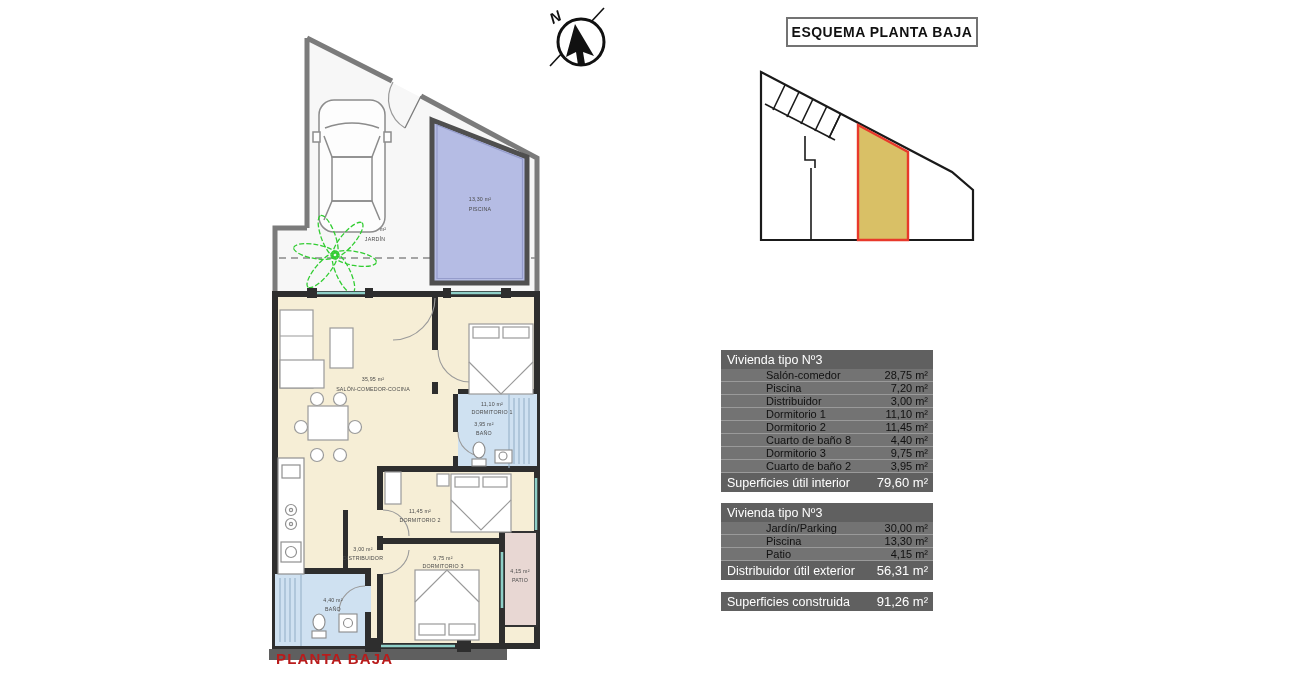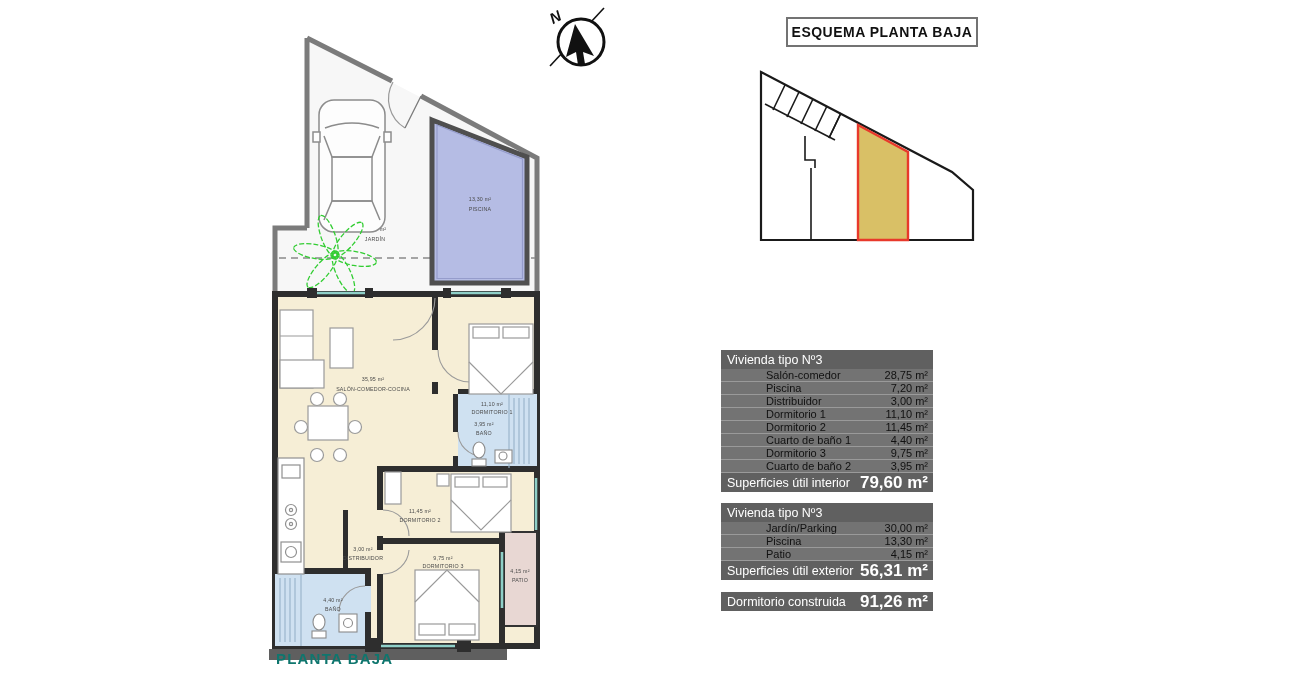--- a/index.html
+++ b/index.html
@@ -7,25 +7,25 @@
           font-family:"Liberation Sans",sans-serif;}
   .abs{position:absolute;}
   
   .schema-title{left:786px;top:17px;width:188px;height:26px;border:2px solid #737373;
     display:flex;align-items:center;justify-content:center;font-weight:bold;font-size:14px;
     letter-spacing:.5px;color:#111;}
   
   .panel{left:721px;width:212px;background:#737373;text-align:right;}
   .bar{background:#606060;color:#fff;height:19px;display:flex;align-items:center;
        justify-content:space-between;padding:0 5px 0 6px;font-size:12.5px;box-sizing:border-box;}
-  .bar .bv{font-size:17px;font-weight:bold;}
+  .bar .bv{font-size:13px;}
   .trow{display:flex;justify-content:space-between;align-items:center;height:13px;
         border-bottom:1px solid #9a9a9a;padding:0 5px 0 45px;font-size:11px;color:#111;
         box-sizing:border-box;}
-  .caption{left:276px;top:650px;font-size:15px;font-weight:bold;letter-spacing:1.2px;color:#0f766e;}
+  .caption{left:276px;top:650px;font-size:15px;font-weight:bold;letter-spacing:1.2px;color:#b91c1c;}
   svg text{font-family:"Liberation Sans",sans-serif;}
   .roomtxt{font-size:5.3px;fill:#4a4a4a;letter-spacing:.2px;}
 </style>
 </head>
 <body>
 
 <div id="canvas">
 
   <svg class="abs" style="left:540px;top:2px" width="78" height="72" viewBox="0 0 78 72">
     <line x1="10" y1="64" x2="64" y2="6" stroke="#111" stroke-width="1.6"></line>
@@ -259,21 +259,21 @@
       </div>
     <div class="trow">
         <span>Dormitorio 1</span>
         <span>11,10 m²</span>
       </div>
     <div class="trow">
         <span>Dormitorio 2</span>
         <span>11,45 m²</span>
       </div>
     <div class="trow">
-        <span>Cuarto de baño 1</span>
+        <span>Cuarto de baño 8</span>
         <span>4,40 m²</span>
       </div>
     <div class="trow">
         <span>Dormitorio 3</span>
         <span>9,75 m²</span>
       </div>
     <div class="trow">
         <span>Cuarto de baño 2</span>
         <span>3,95 m²</span>
       </div>
@@ -293,25 +293,25 @@
       </div>
     <div class="trow">
         <span>Piscina</span>
         <span>13,30 m²</span>
       </div>
     <div class="trow">
         <span>Patio</span>
         <span>4,15 m²</span>
       </div>
     <div class="bar">
-      <span>Superficies útil exterior</span>
+      <span>Distribuidor útil exterior</span>
       <span class="bv">56,31 m²</span>
     </div>
   </div>
 
   <div class="abs panel" style="top:592px">
     <div class="bar">
-      <span>Dormitorio construida</span>
+      <span>Superficies construida</span>
       <span class="bv">91,26 m²</span>
     </div>
   </div>
 
 </div>
 
 </body></html>

